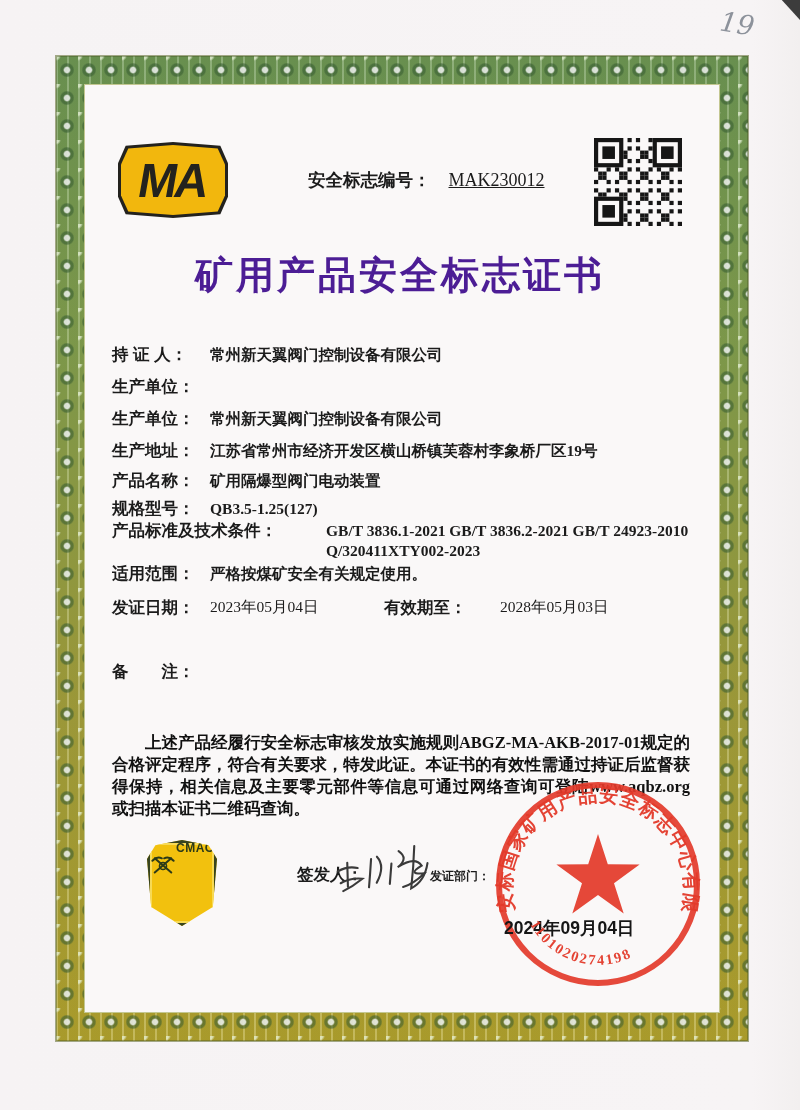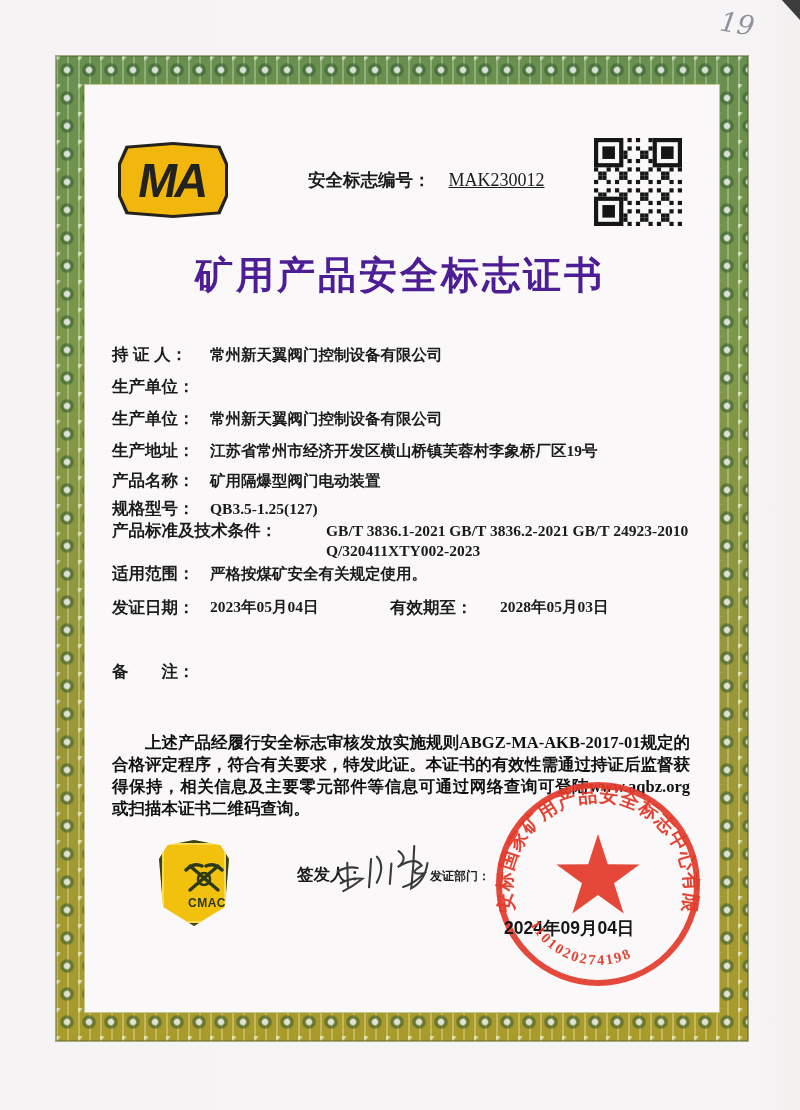--- a/index.html
+++ b/index.html
@@ -58,36 +58,36 @@
   .row .label { flex:0 0 98px; font-size:16.5px; font-weight:bold; white-space:nowrap; }
   .row .value { font-family:"Liberation Serif", serif; font-weight:bold; font-size:15.5px;
     line-height:20px; padding-top:1px; }
   .row.std { align-items:flex-start; }
   .row.std .label { flex:0 0 178px; }
   .row.std .value { width:408px;margin-left:36px; }
   .r1{top:344px}.r2{top:376px}.r3{top:408px}.r4{top:440px}.r5{top:470px}
   .r6{top:498px}.r7{top:520px}.r8{top:563px}
   .dates-row { position:absolute; left:112px; top:597px; width:588px; height:24px; }
   .dates-row .lbl { position:absolute; font-size:16.5px; font-weight:bold; white-space:nowrap; }
-  .dates-row .val { position:absolute; font-family:"Liberation Serif", serif; font-weight:bold;
+  .dates-row .val { position:absolute; font-family:"Liberation Serif", serif; font-weight:normal;
     font-size:15.5px; white-space:nowrap; }
-  .d-lbl1{left:0} .d-val1{left:98px} .d-lbl2{left:278px} .d-val2{left:388px}
+  .d-lbl1{left:0} .d-val1{left:98px} .d-lbl2{left:272px} .d-val2{left:388px}
   .remark-row { position:absolute; left:112px; top:661px; font-size:16.5px; font-weight:bold; }
 
   
   .statement { position:absolute; left:112px; top:732px; width:578px;
     font-family:"Liberation Serif", serif; font-weight:bold; font-size:16.5px;
     line-height:22px; text-align:justify; text-indent:2em; color:#111; }
 
   
-  .cmac-badge { position:absolute; left:159px; top:840px; width:70px; height:86px;
+  .cmac-badge { position:absolute; left:147px; top:840px; width:70px; height:86px;
     background:#f2c10e; border:3px solid #37441f;
     clip-path:polygon(50% 100%, 6% 78%, 0 22%, 12% 6%, 50% 0, 88% 6%, 100% 22%, 94% 78%);
-    box-shadow:inset 0 0 0 2px #f7da55; display:flex; flex-direction:column;
-    align-items:flex-end; justify-content:center; }
+    box-shadow:inset 0 0 0 2px #f7da55; display:flex; flex-direction:row;
+    align-items:flex-start; justify-content:center; }
   .cmac-emblem { width:44px; height:38px; margin-top:4px; }
   .cmac-text { font-size:12px; font-weight:900; color:#2c3a18; letter-spacing:0.5px; margin-top:-2px; }
   .issuer-label { position:absolute; left:277px; top:864px; font-size:16.5px; font-weight:bold;margin-left:20px; }
   .signature { position:absolute; left:332px; top:838px; width:110px; height:68px; }
   .dept-label { position:absolute; left:430px; top:868px; font-size:12px; font-weight:bold; }
   .seal { position:absolute; left:492px; top:778px; width:212px; height:212px; }
 </style>
 </head>
 <body>
 

